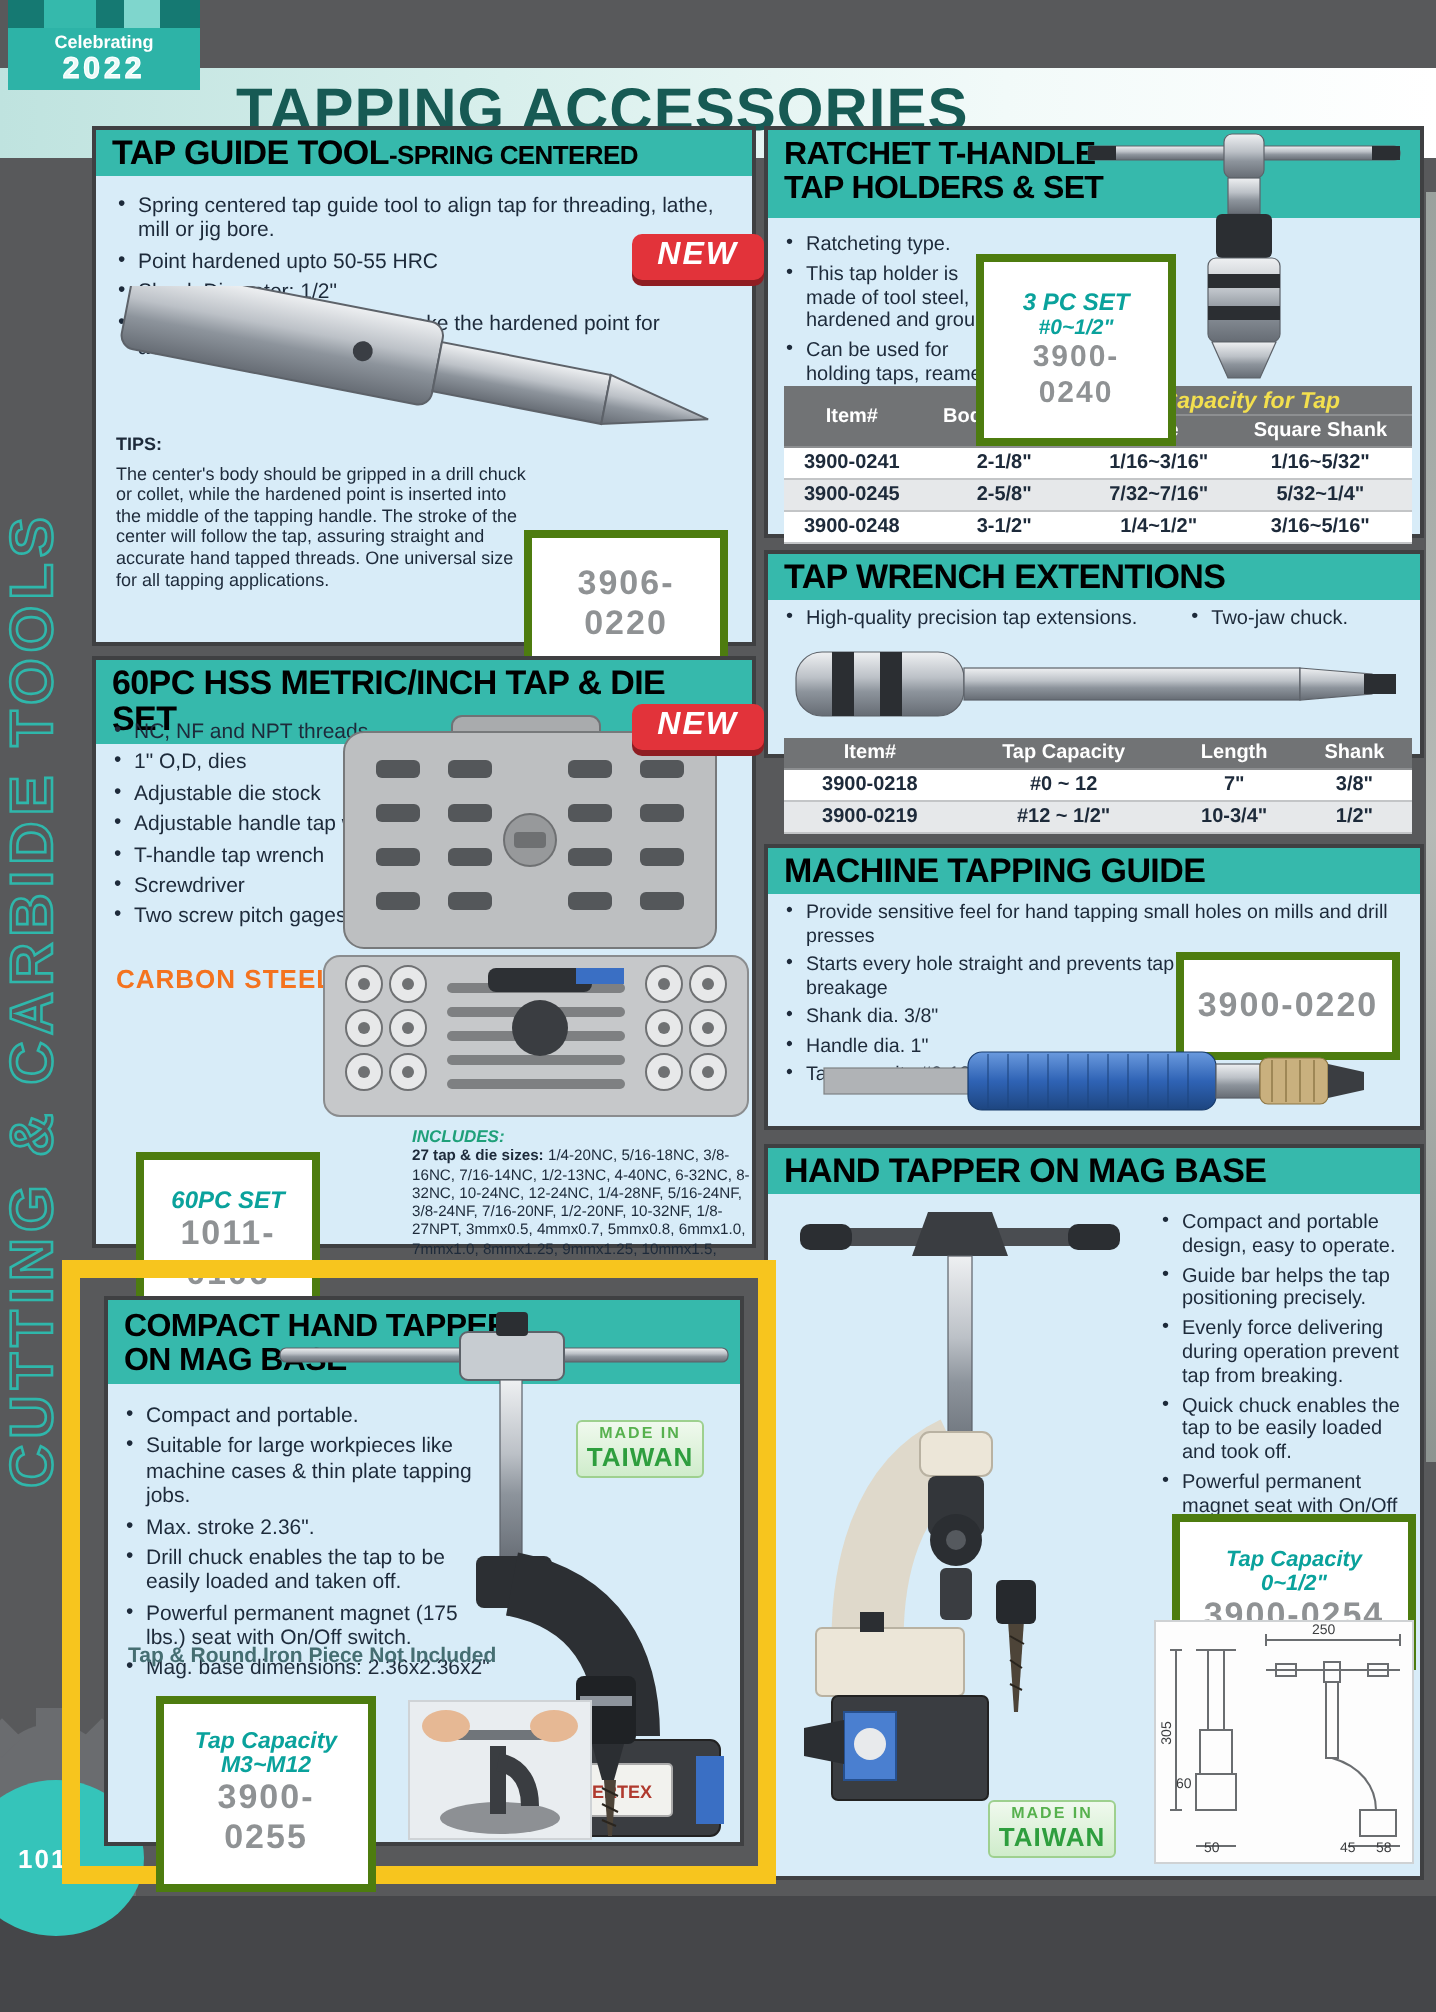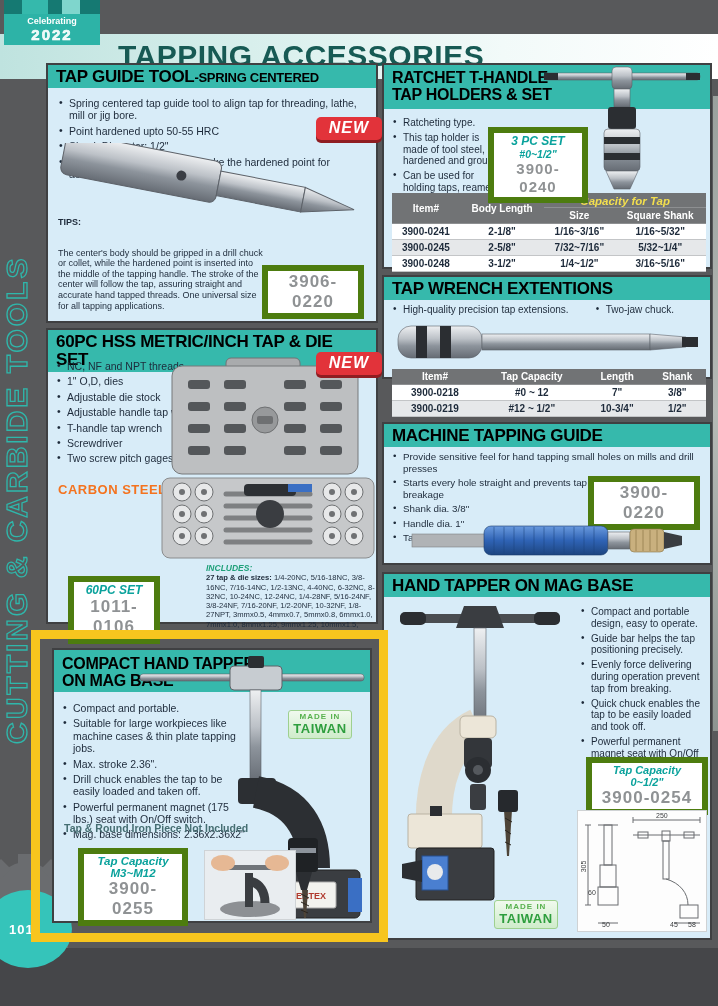--- a/index.html
+++ b/index.html
@@ -30,42 +30,42 @@
 
 
 .card{position:absolute;background:#d8ecf8;border:2px solid #3f4042;z-index:3;}
 .chead{background:#36b9ac;color:#000000;font-weight:bold;letter-spacing:-.3px;padding:3px 8px 2px 8px;font-size:17px;line-height:1.08;}
 .chead .sub{font-size:13px;}
 .bullets{list-style:none;color:#1d2a3a;}
 .bullets li{position:relative;padding-left:11px;margin-bottom:3px;line-height:1.18;}
 .bullets li::before{content:"\2022";position:absolute;left:1px;top:-1px;}
 .newbadge{position:absolute;right:-6px;background:#e2333a;color:#fff;font-weight:bold;font-style:italic;
  font-size:16px;padding:2px 13px 3px 13px;border-radius:5px;box-shadow:0 3px 0 #8f1d22;z-index:5;letter-spacing:1px;}
-.partbox{position:absolute;background:#fff;border:6px solid #4d7c0f;text-align:center;padding:1px 6px;}
+.partbox{position:absolute;background:#fff;border:4px solid #4d7c0f;text-align:center;padding:13px 6px;}
 .partnum{color:#8f9294;font-weight:bold;font-size:17px;letter-spacing:1px;}
 .tealtag{color:#0aa29c;font-style:italic;font-weight:bold;}
 .mit{position:absolute;width:64px;text-align:center;background:linear-gradient(180deg,#f0f9ee,#cfeccb);
  border:1px solid #9ed08f;border-radius:3px;padding:1px 0 2px 0;z-index:5;}
 .mit .m1{display:block;font-size:8px;font-weight:bold;color:#57b14e;letter-spacing:1px;}
 .mit .m2{display:block;font-size:13px;font-weight:bold;color:#2e9e3e;letter-spacing:.5px;}
 
 
 table.tbl{border-collapse:collapse;width:100%;font-size:10px;}
 .tbl th{background:#717375;color:#fff;font-weight:bold;padding:2px 3px;border-bottom:1px solid #8d8f91;}
 .tbl th.cap{color:#f3df4e;font-style:italic;font-size:11.5px;padding-bottom:0;}
 .tbl td{background:#fff;text-align:center;padding:2px 3px;border-bottom:1px solid #c3c5c7;color:#1d2a3a;font-weight:bold;font-size:10px;}
 .tbl tbody tr:nth-child(even) td{background:#e6e8ea;}
 
 
 #sec-tap-guide{left:46px;top:63px;width:332px;height:260px;}
 #sec-tap-guide .bullets{position:absolute;left:10px;top:32px;width:300px;font-size:10.5px;}
 #sec-tap-guide .newbadge{top:52px;}
 #tap-guide-img{position:absolute;left:6px;top:78px;}
 #tips-block{position:absolute;left:10px;top:152px;width:208px;font-size:9px;color:#1d2a3a;line-height:1.18;}
-#tips-block .tips-label{font-weight:bold;display:block;margin-bottom:20px;}
+#tips-block .tips-label{font-weight:bold;display:block;margin-bottom:4px;}
 #tap-guide-part{left:214px;top:200px;width:102px;}
 
 #sec-die-set{left:46px;top:328px;width:332px;height:296px;}
 #sec-die-set .newbadge{top:22px;}
 #sec-die-set .bullets{position:absolute;left:8px;top:30px;width:150px;font-size:10.5px;}
 #die-set-img{position:absolute;left:112px;top:26px;}
 #carbon-steel{position:absolute;left:10px;top:152px;color:#f4731f;font-weight:bold;font-size:13px;letter-spacing:.5px;}
 #die-set-part{left:20px;top:246px;width:92px;}
 #die-set-part .setlab{font-size:12px;display:block;}
 #includes-block{position:absolute;left:158px;top:233px;width:170px;font-size:7.6px;color:#1d2a3a;line-height:1.22;}

